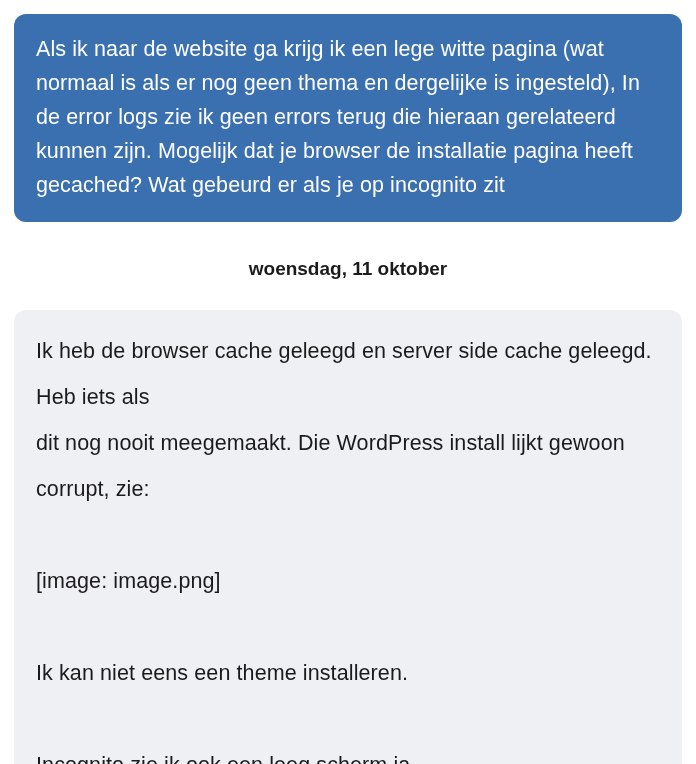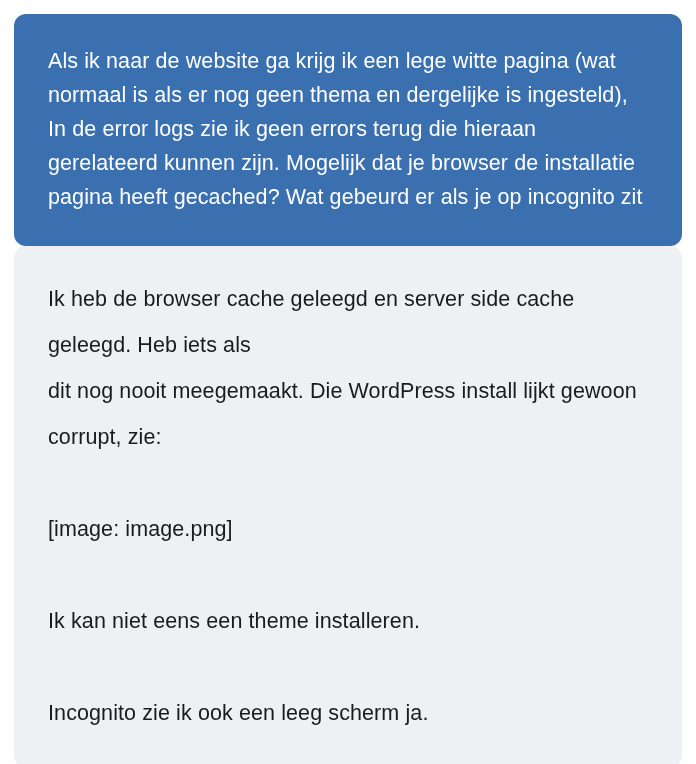--- a/index.html
+++ b/index.html
@@ -39,21 +39,21 @@
 
   .bubble-incoming {
     background: #eef0f4;
     color: #1b1b1b;
     font-size: 21.5px;
     line-height: 46px;
     letter-spacing: 0.1px;
   }
 
   .bubble p {
-    margin: 12px;
+    margin: 0;
     white-space: pre-wrap;
   }
 
   .day-separator {
     text-align: center;
     font-size: 19px;
     font-weight: bold;
     color: #1b1b1b;
     padding: 36px 0 30px 0;
   }
@@ -64,20 +64,21 @@
 </style>
 </head>
 <body>
 
 <div class="chat">
 
   <div class="bubble bubble-outgoing">
     <p>Als ik naar de website ga krijg ik een lege witte pagina (wat normaal is als er nog geen thema en dergelijke is ingesteld), In de error logs zie ik geen errors terug die hieraan gerelateerd kunnen zijn. Mogelijk dat je browser de installatie pagina heeft gecached? Wat gebeurd er als je op incognito zit</p>
   </div>
 
+  <div class="day-separator">woensdag, 11 oktober</div>
 
   <div class="bubble bubble-incoming">
     <p>Ik heb de browser cache geleegd en server side cache geleegd. Heb iets als
 dit nog nooit meegemaakt. Die WordPress install lijkt gewoon corrupt, zie:
 
 [image: image.png]
 
 Ik kan niet eens een theme installeren.
 
 Incognito zie ik ook een leeg scherm ja.</p>

